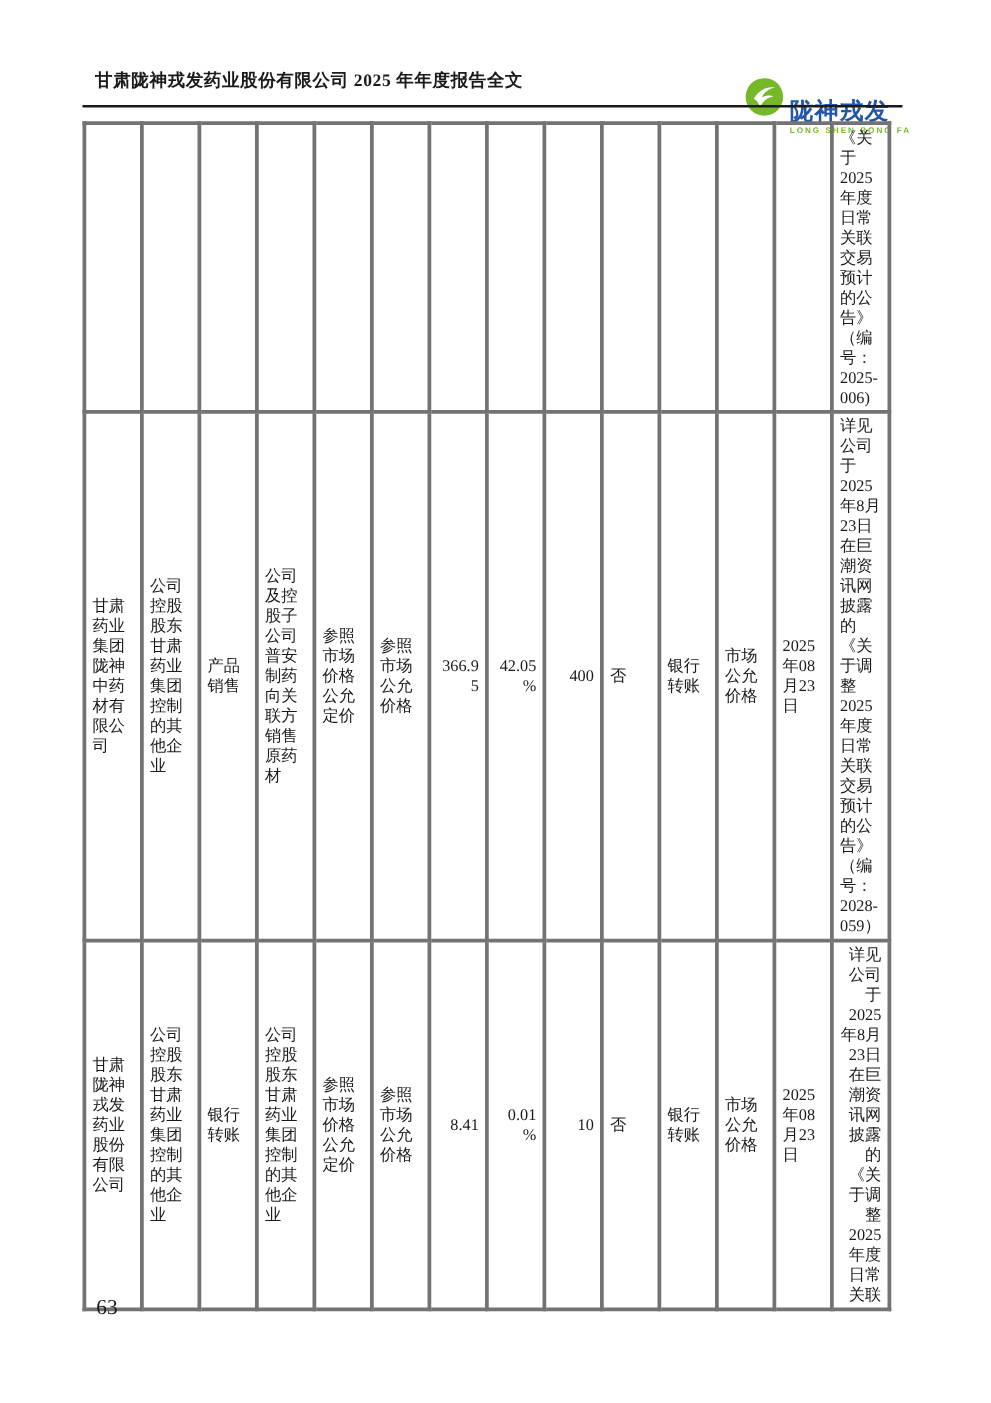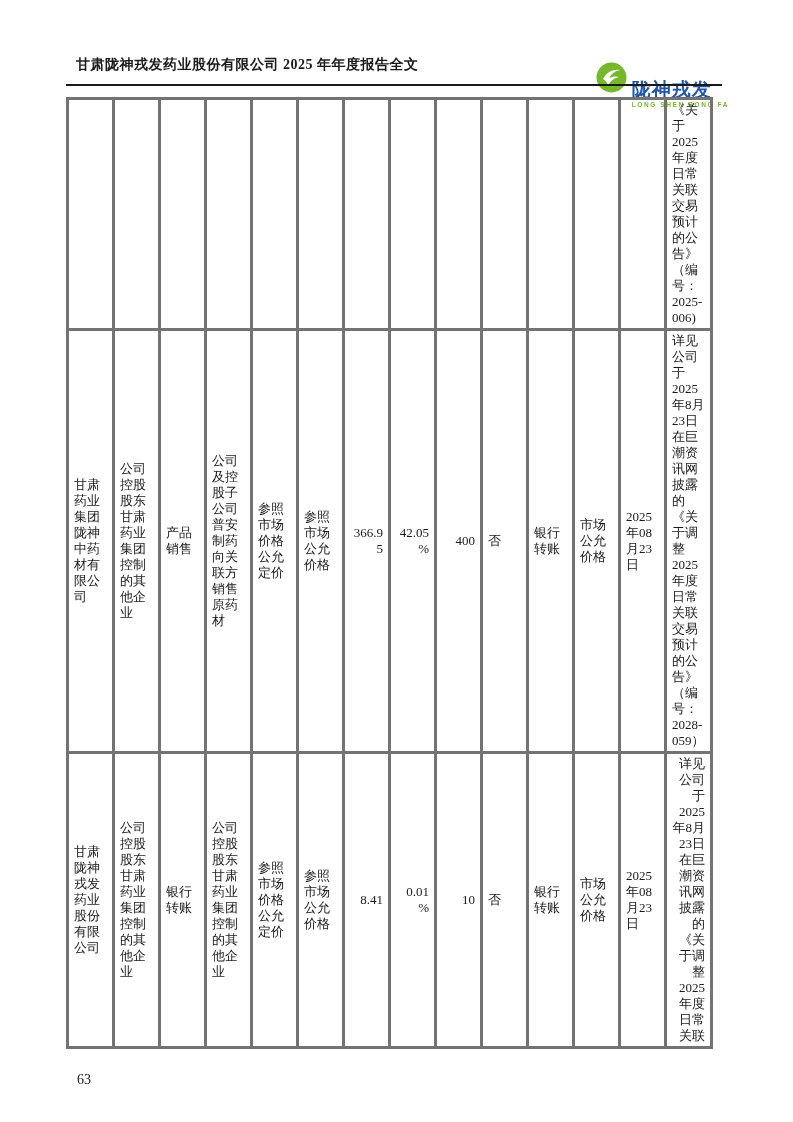--- a/index.html
+++ b/index.html
@@ -74,22 +74,21 @@
   }
   table.report-table td.num { text-align: right; }
   table.report-table td.top { vertical-align: top; text-align: right; }
   tr.row-1 { height: 222px; }
   tr.row-2 { height: 418px; }
   tr.row-3 { height: 293px; }
   .page-number {
     position: absolute;
     left: 77px;
     top: 1036px;
-    font-size: 14px;
-    margin-top: 36px;
+    font-size: 17px;
   }
 </style>
 </head>
 <body>
 
 <div class="page">
 
   <div class="header-title">甘肃陇神戎发药业股份有限公司 2025 年年度报告全文</div>
 
   <div class="logo">

